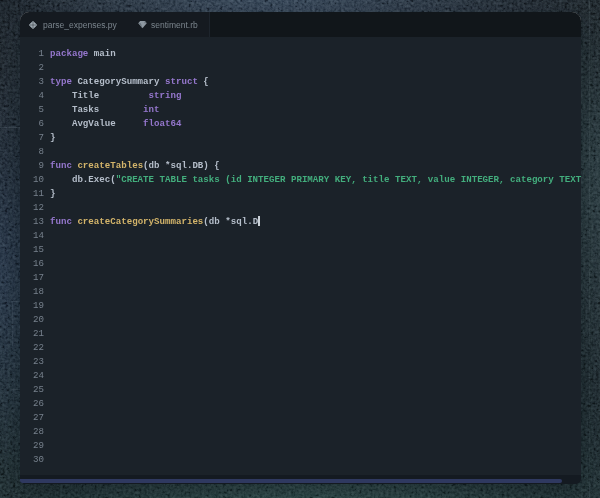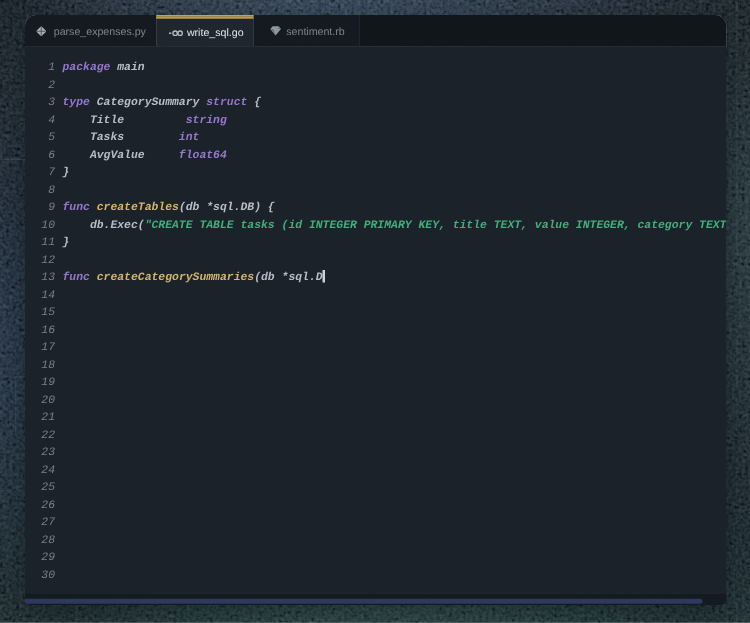--- a/index.html
+++ b/index.html
@@ -24,21 +24,21 @@
   .t2 .ic{margin-right:3px}
   .t3 .ic{margin-right:4px}
   .t4 .ic{margin-right:4.5px}
   .t1{width:104.5px;padding-left:8.5px}
   .t2{width:78px;padding-left:10px;background:#1f262e;color:#e4e8ec;
       border-top:2px solid #bf9a43;height:24px;margin-top:1px;}
   .t3{width:77.5px;padding-left:10.5px;border-left:1px solid #0c1117}
   .t4{width:85px;padding-left:13px;border-right:1px solid #1d242c}
   .tfill{flex:1;background:#11161a}
   .editor{position:relative;height:438px;background:#1b2229;overflow:hidden;
-    font-family:"Liberation Mono",monospace;font-size:9.13px;line-height:14px;font-weight:bold;font-style:italic;}
+    font-family:"Liberation Mono",monospace;font-size:9.13px;line-height:14px;font-weight:bold;}
   .code{position:absolute;left:0;top:10px;white-space:pre;}
   .l{height:14px}
   .n{display:inline-block;width:24px;text-align:right;color:#76808c;margin-right:6px;font-weight:normal}
   .k{color:#9577cd}
   .f{color:#d3b46a}
   .s{color:#43ae7d}
   .p{color:#b5beca}
   .cur{display:inline-block;width:1.5px;height:10px;background:#ccd2d9;vertical-align:-2px}
   .footer{position:relative;height:8.5px;background:#141a21;border-radius:0 0 5px 5px}
   .bar{position:absolute;left:0;bottom:0.5px;height:4.5px;width:542px;background:#2f3960;
@@ -66,30 +66,20 @@
     <div class="tab t1">
       <svg class="ic" width="8" height="8" viewBox="0 0 8 8">
           <path fill="#a3adb6" stroke="#a3adb6" stroke-width="1.1" stroke-linejoin="round" d="M4 0.6 L7.4 4 L4 7.4 L0.6 4 Z"></path>
           <g stroke="#1c2127" stroke-width="0.55" opacity="0.85">
             <line x1="0.4" y1="4" x2="7.6" y2="4"></line>
             <line x1="4" y1="0.4" x2="4" y2="7.6"></line>
           </g>
         </svg>
       <span>parse_expenses.py</span>
     </div>
-    <div class="tab t2">
-      <svg class="ic" width="12" height="9" viewBox="0 0 12 9">
-          <g stroke="#b0b8c0" stroke-width="1.1" fill="none">
-            <line x1="0.2" y1="4.6" x2="2.1" y2="4.6"></line>
-            <circle cx="5.1" cy="4.5" r="1.75"></circle>
-            <circle cx="9.1" cy="4.5" r="1.75"></circle>
-          </g>
-        </svg>
-      <span>write_sql.go</span>
-    </div>
     <div class="tab t4">
       <svg class="ic" width="9" height="9" viewBox="0 0 9 9">
           <path fill="#8f99a2" d="M2.1 0.9 L6.9 0.9 L8.7 3.2 L4.5 8.3 L0.3 3.2 Z"></path>
           <path fill="#6b757e" d="M4.5 8.3 L2.9 3.2 L0.3 3.2 Z M6.9 0.9 L6.2 3.2 L8.7 3.2 Z"></path>
         </svg>
       <span>sentiment.rb</span>
     </div>
     <div class="tfill"></div>
   </div>
   <div class="editor">

